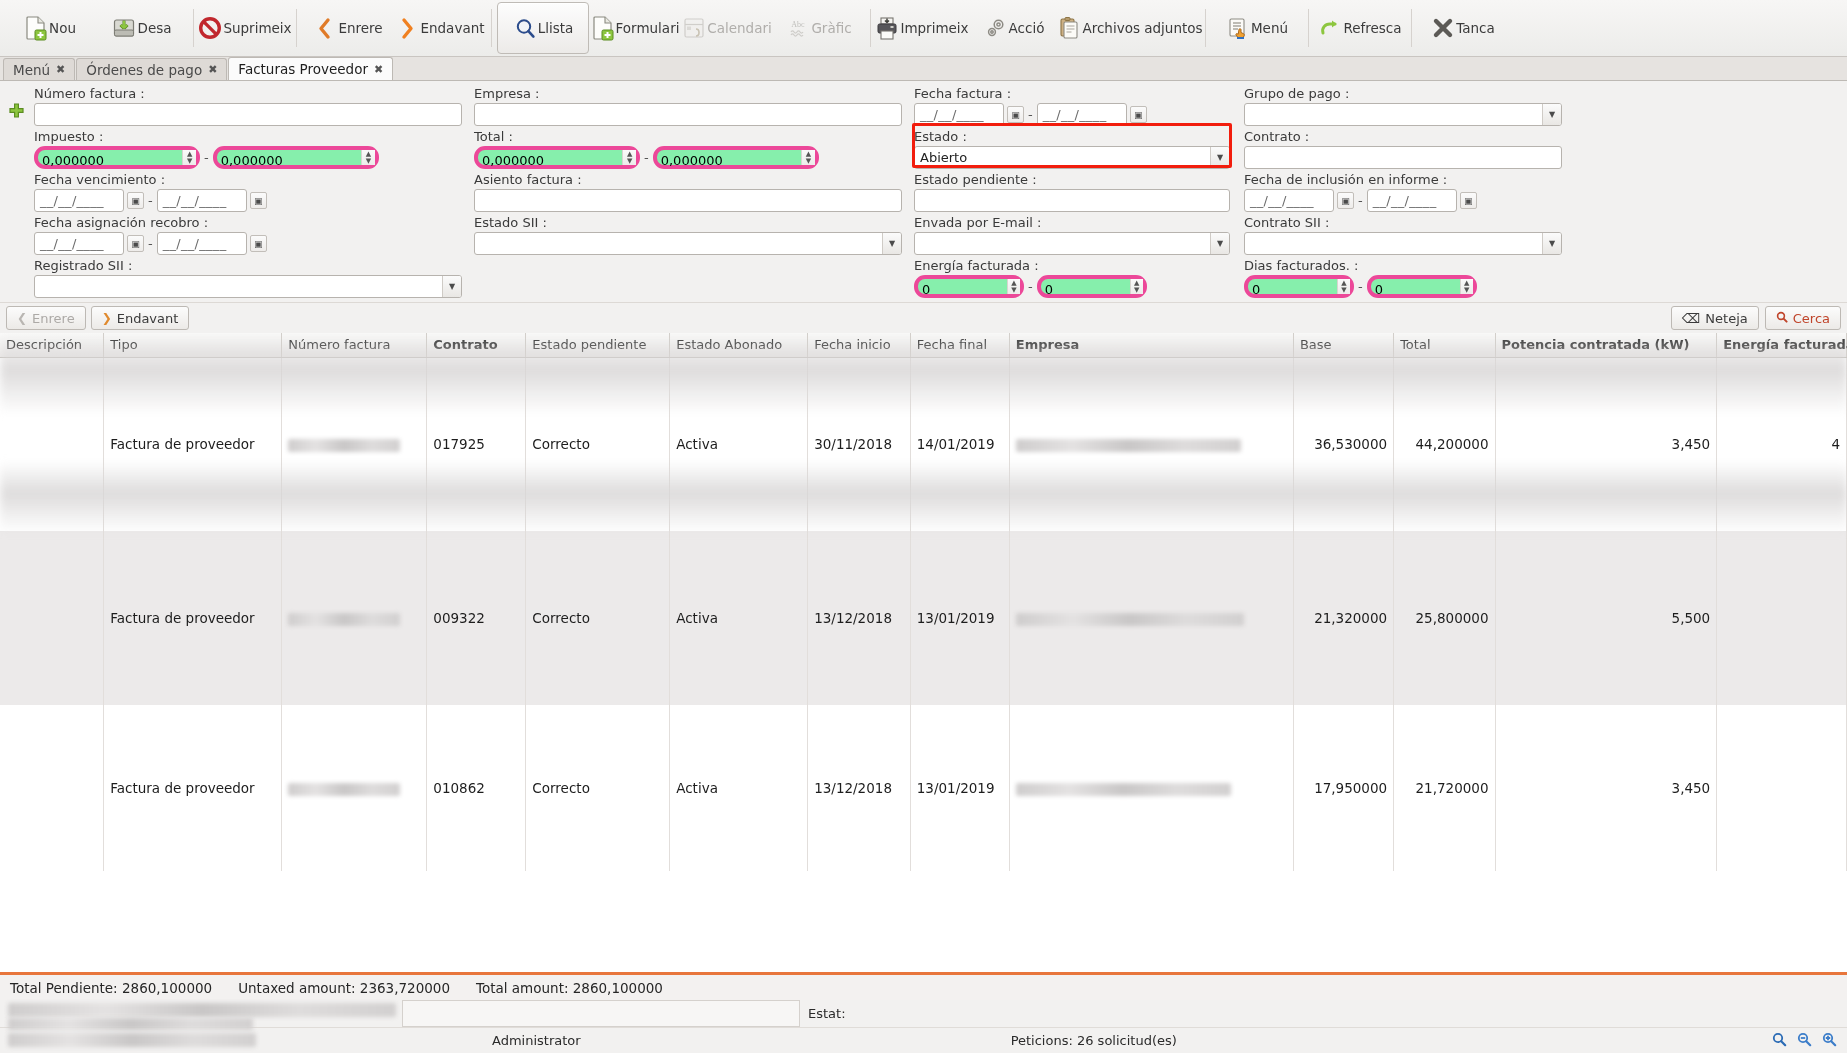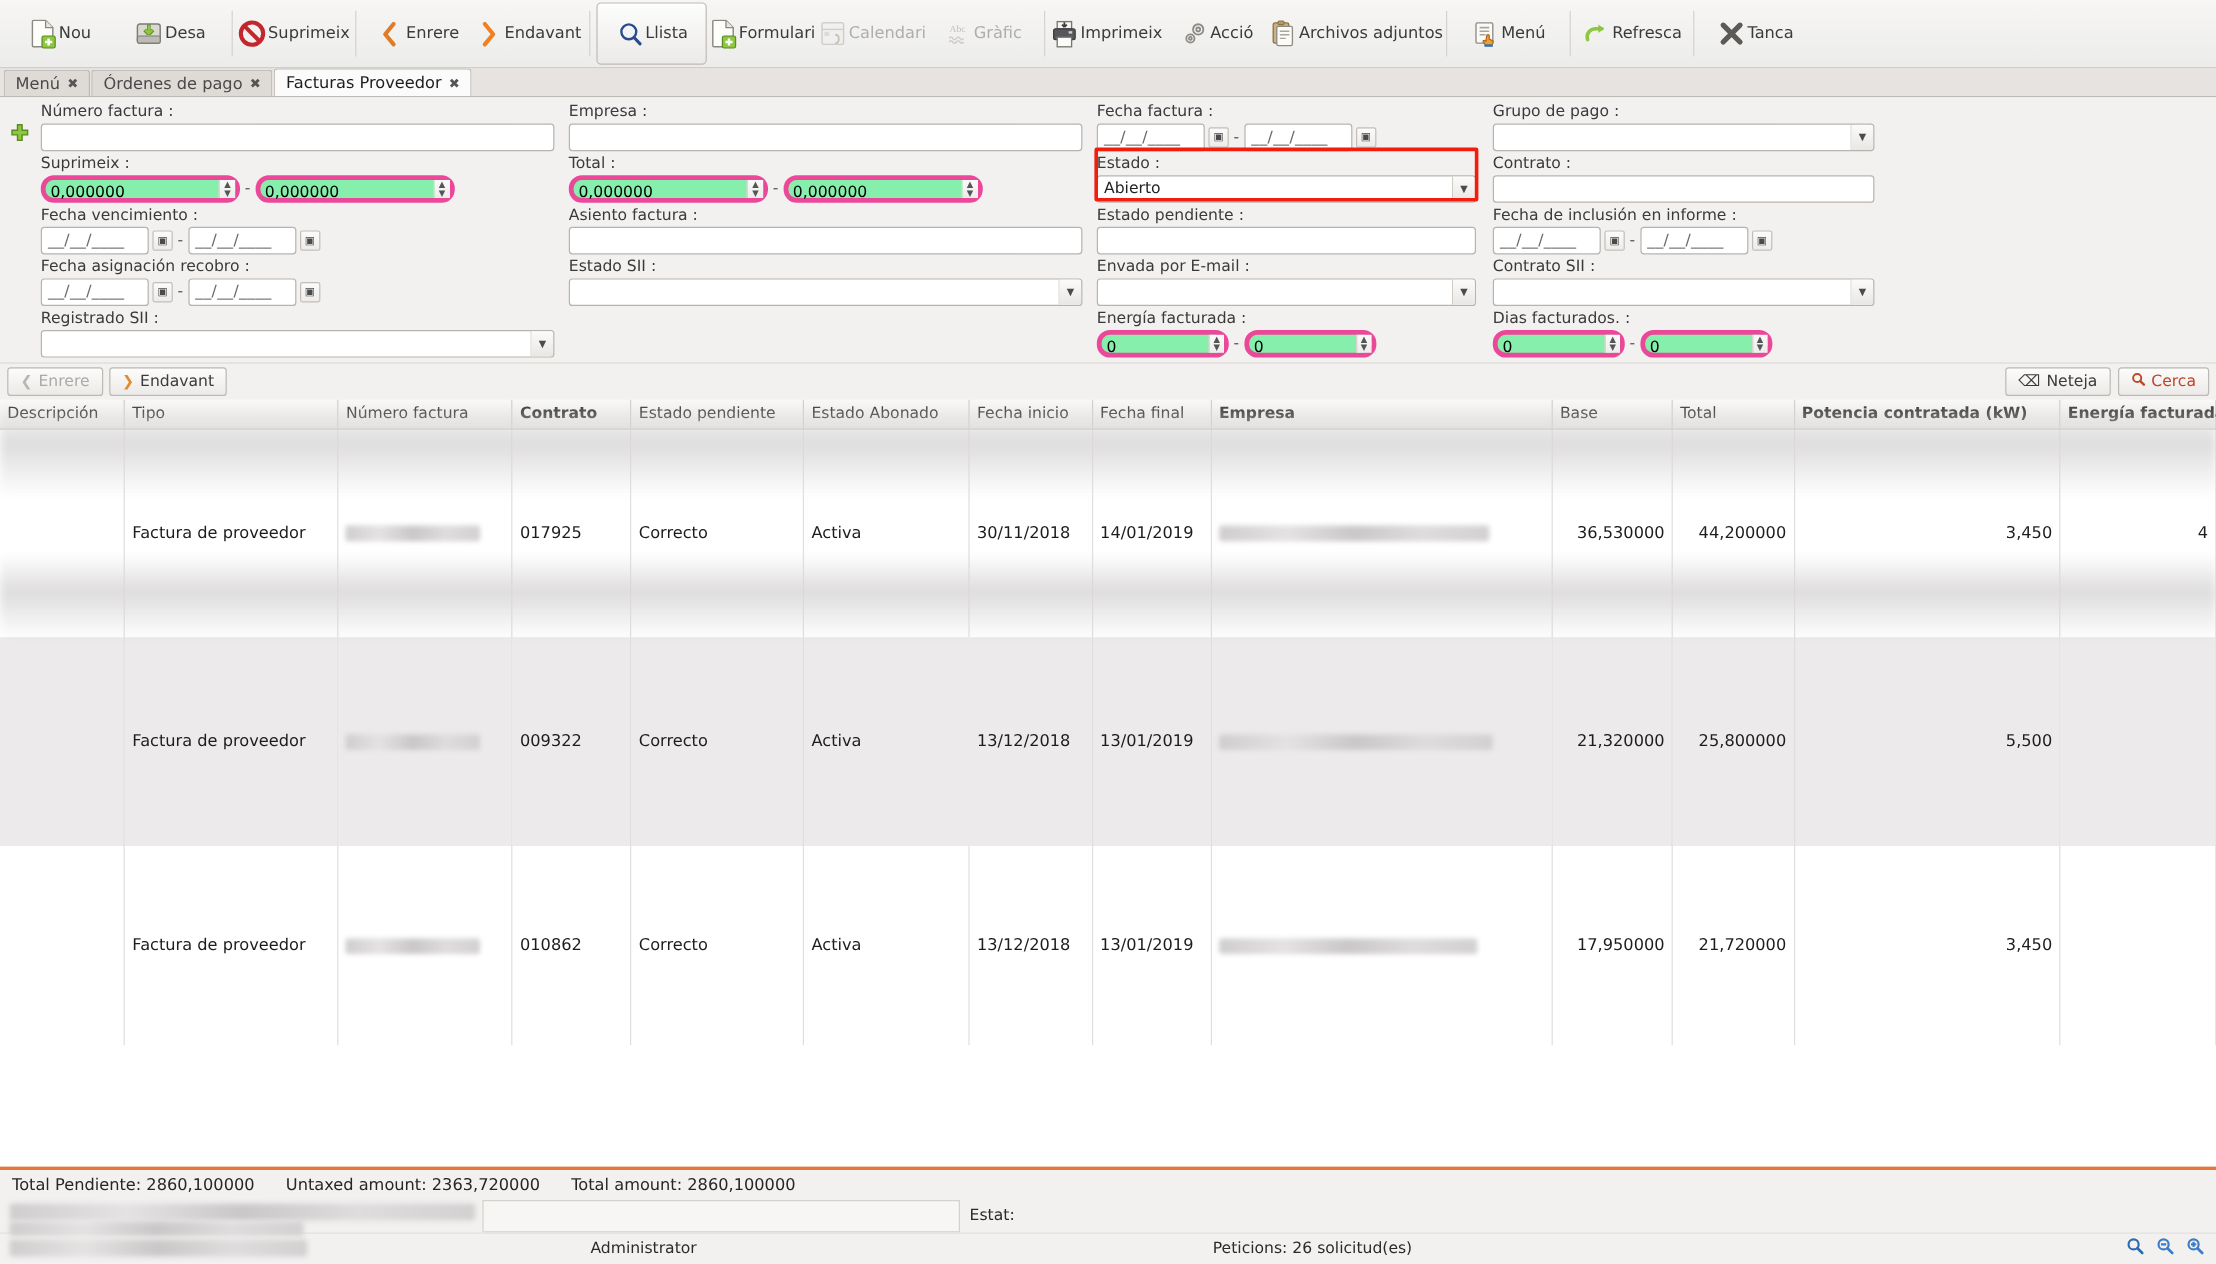--- a/index.html
+++ b/index.html
@@ -406,21 +406,21 @@
     </span>
 
     <div class="grid">
 
       <div class="col c1">
         <div class="fld">
           <div class="flab">Número factura :</div>
           <input class="ti" style="width: 428px;" value="">
         </div>
         <div class="fld">
-          <div class="flab">Suprimeix :</div>
+          <div class="flab">Impuesto :</div>
           <div class="frow">
             <div class="spin" style="width:166px">
               <input value="0,000000" style="">
               <span class="arrows">
                   <i>▲</i>
                   <i>▼</i>
                 </span>
             </div>
             <span class="dash">-</span>
             <div class="spin" style="width:166px">

